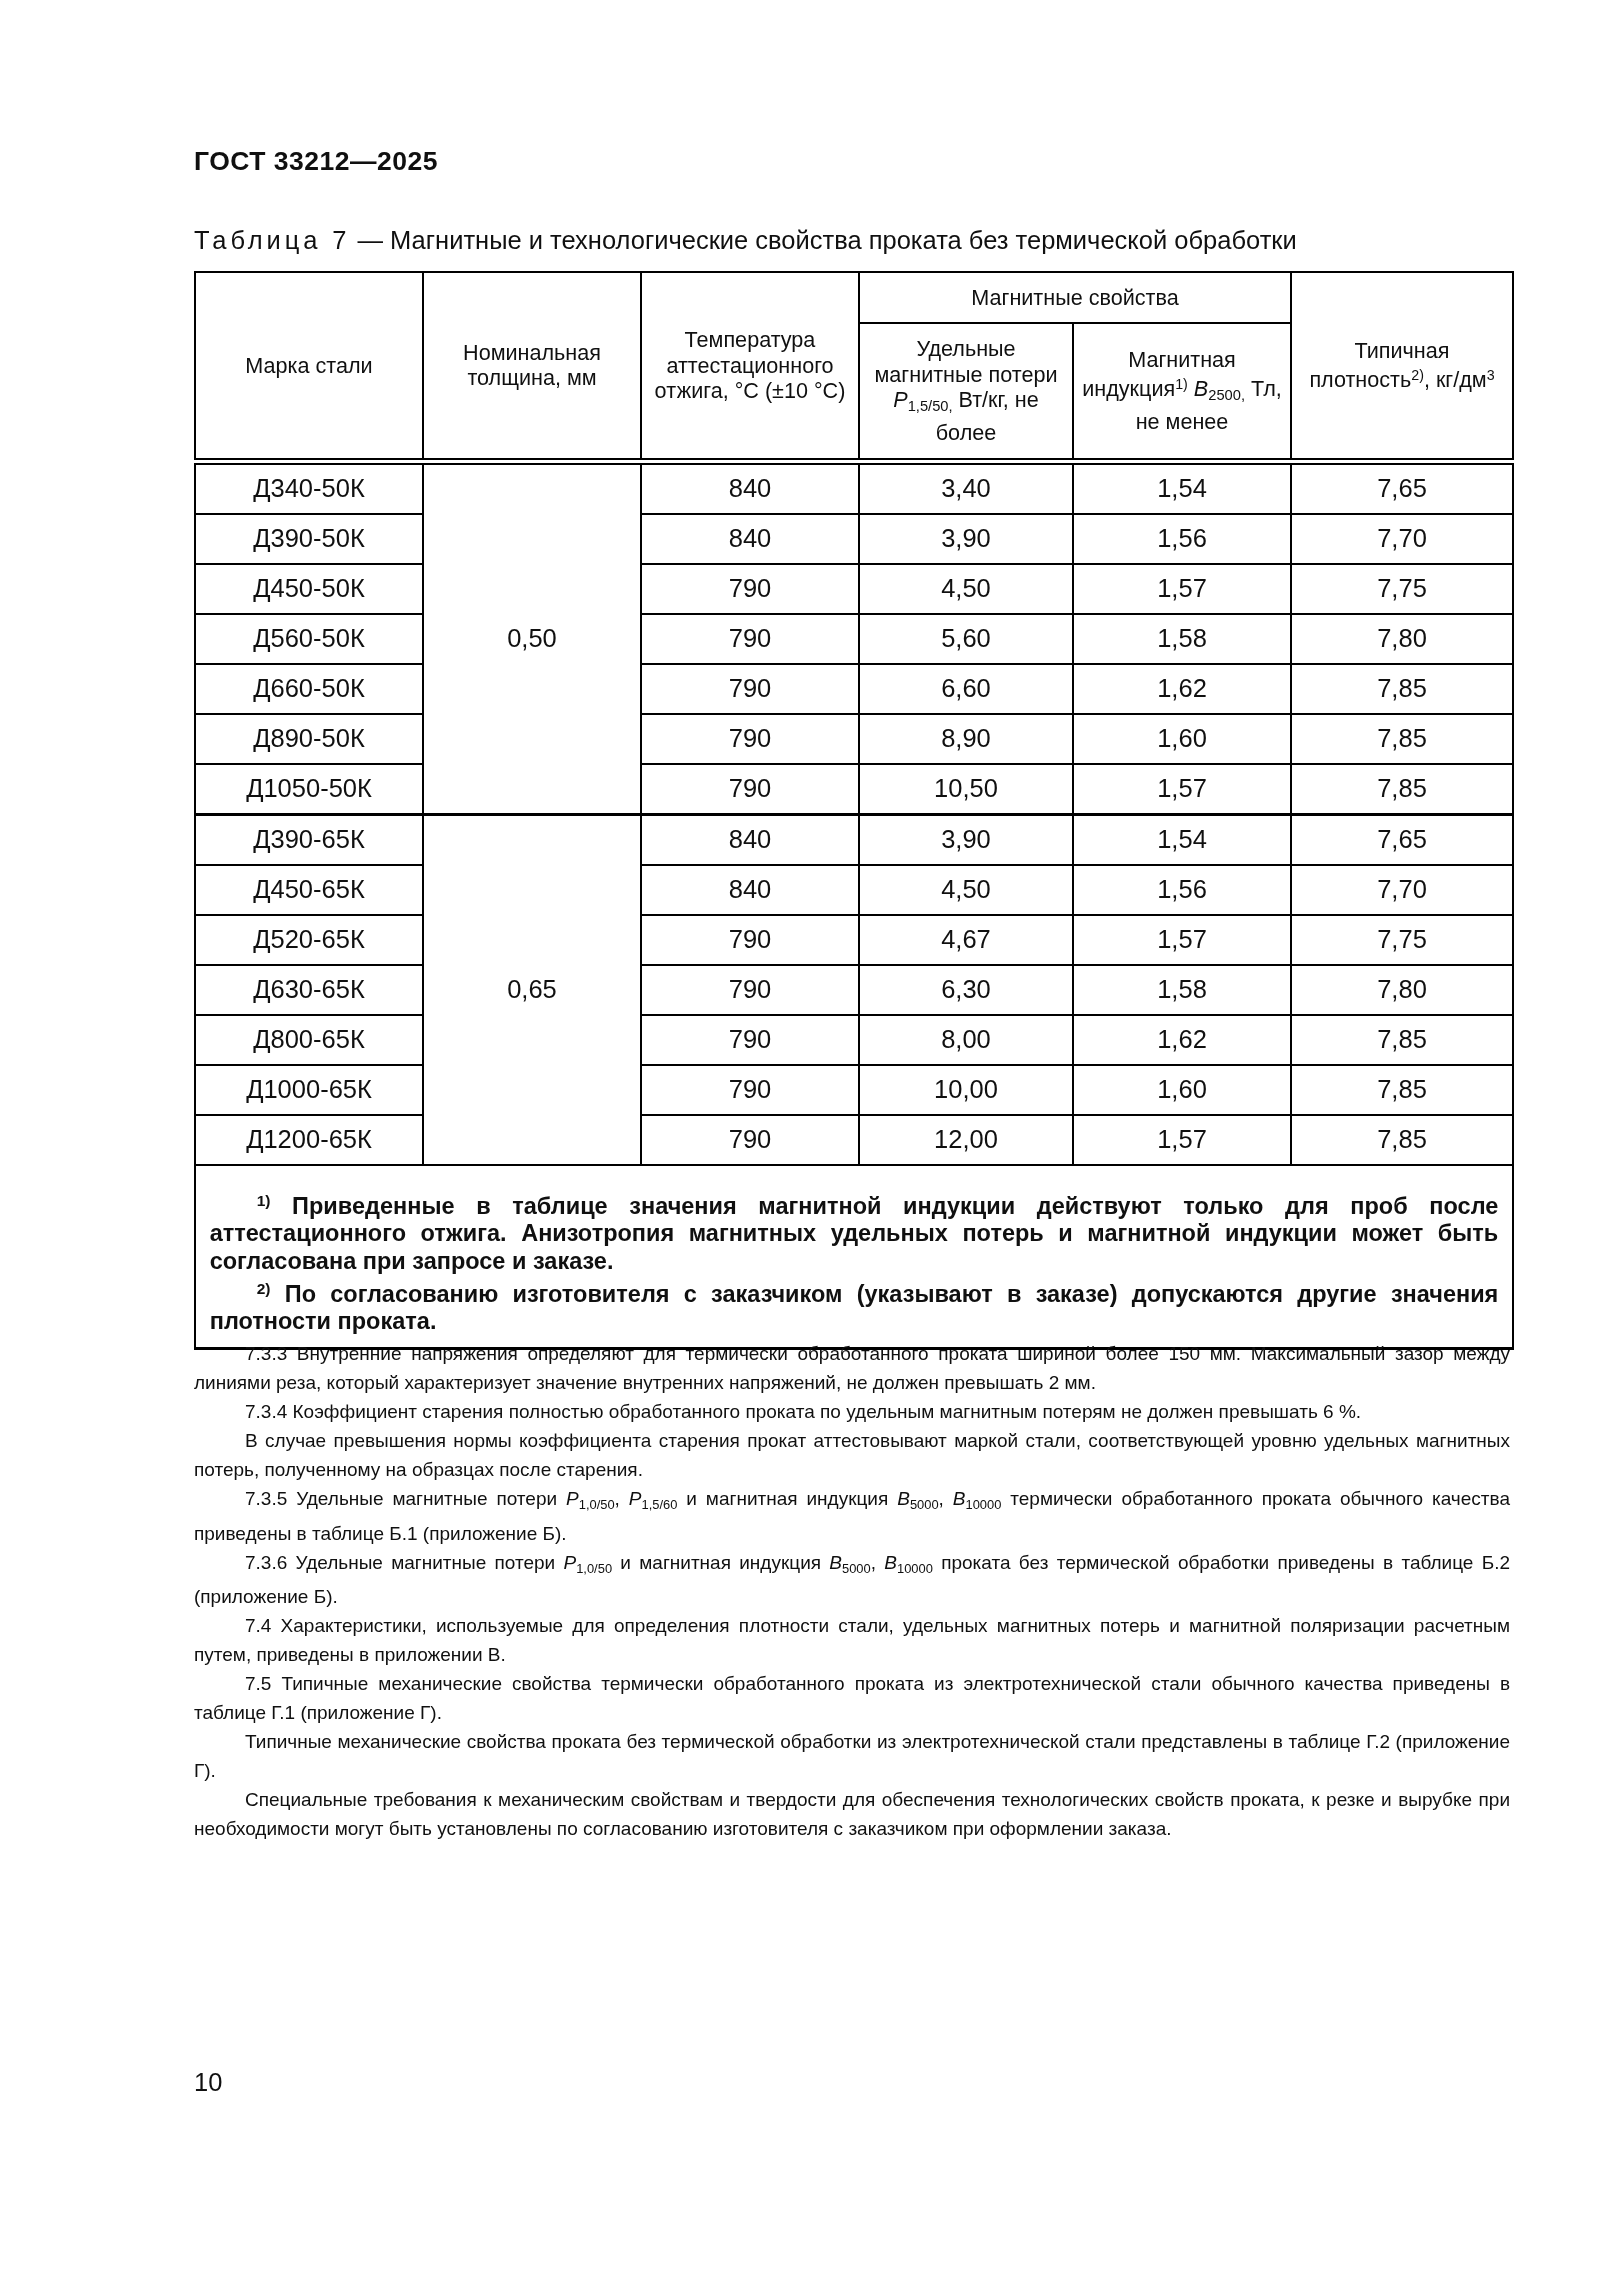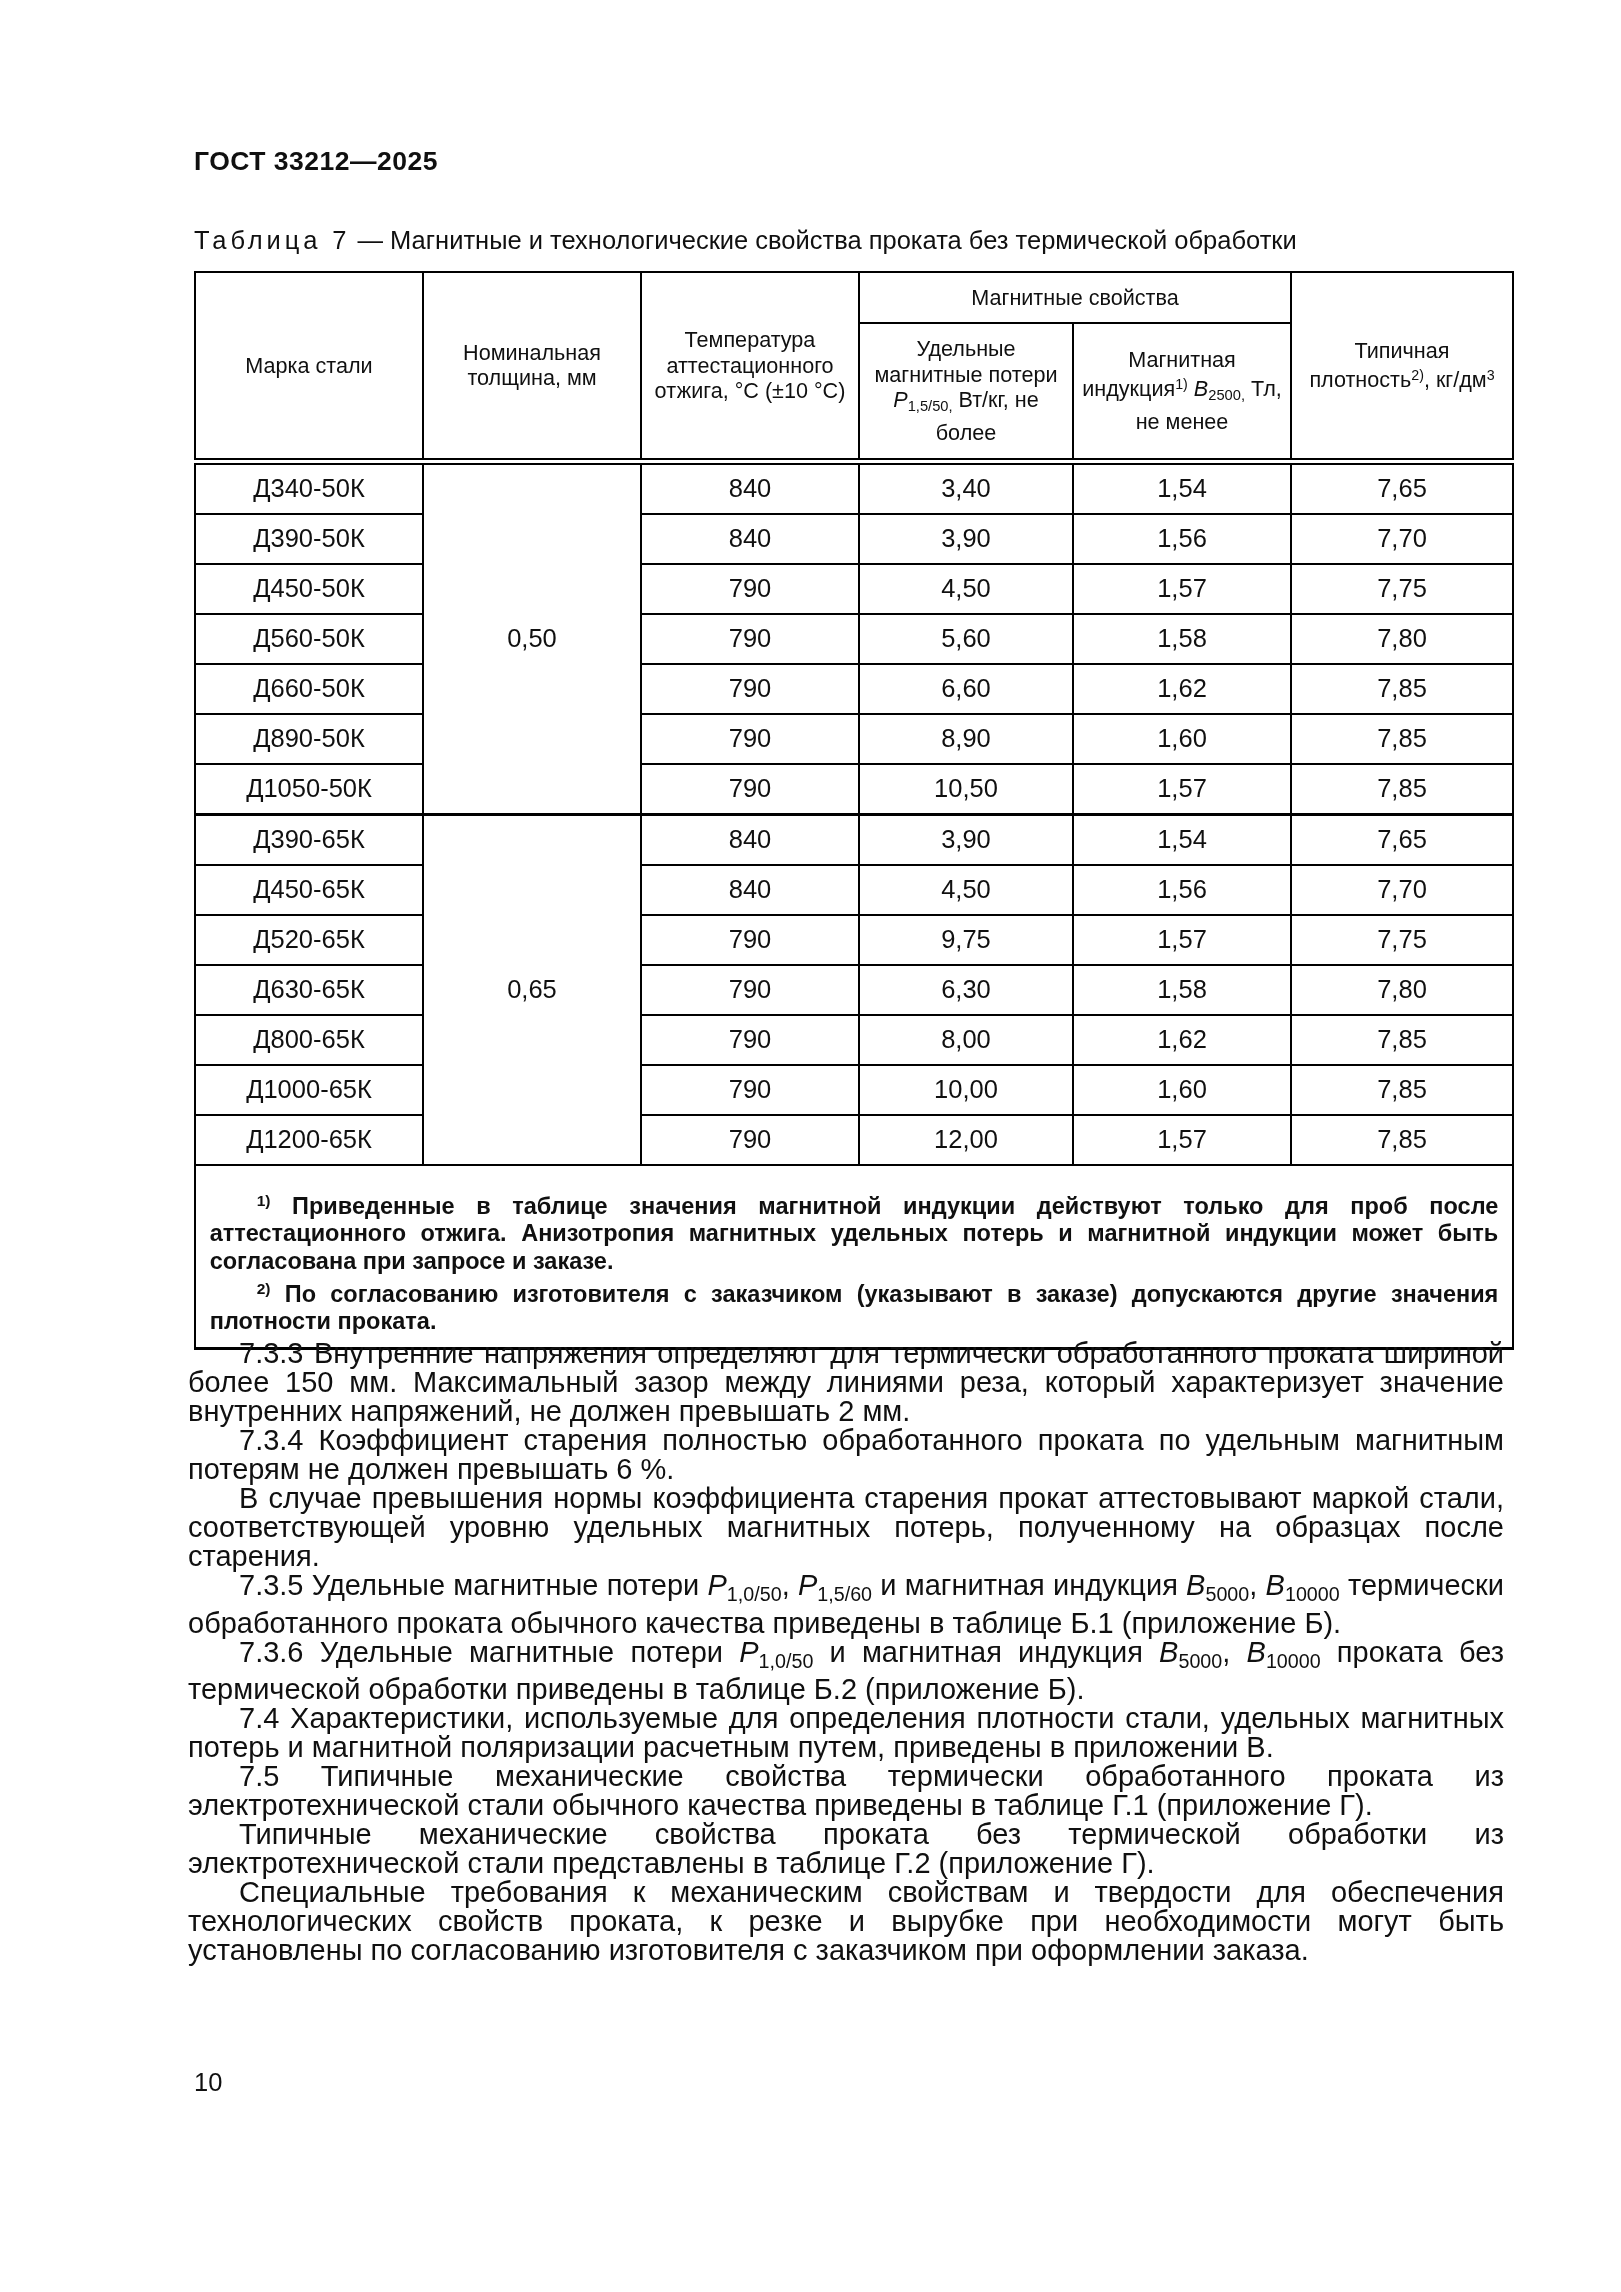--- a/index.html
+++ b/index.html
@@ -31,21 +31,21 @@
   }
   tbody tr.g2 td{border-top:3.9px solid #000;}
   tr.fnrow td{
     height:auto;text-align:justify;font-size:23.5px;line-height:27.4px;
     vertical-align:top;padding:21.6px 13.7px 11.8px 13.7px;border-top:2.9px solid #000;
   }
   .fn{text-indent:47px;font-weight:bold;}
   sub{font-size:68%;vertical-align:-0.28em;}
   sup{font-size:66%;vertical-align:0.5em;}
   i{font-style:italic;}
-  .paras{position:absolute;left:188px;top:1339px;width:1316px;font-size:29px;line-height:29px;text-align:justify;}
+  .paras{position:absolute;left:194px;top:1339px;width:1316px;font-size:19px;line-height:29px;text-align:justify;}
   .para{text-indent:51px;}
   .page-number{position:absolute;left:194px;top:2068px;font-size:25.5px;}
 </style>
 </head>
 <body>
 
 <div class="doc-code">ГОСТ 33212—2025</div>
 
 <div class="table-caption">
   <span class="spaced">Таблица 7</span>
@@ -136,21 +136,21 @@
     <tr>
       <td>Д450-65К</td>
       <td>840</td>
       <td>4,50</td>
       <td>1,56</td>
       <td>7,70</td>
     </tr>
     <tr>
       <td>Д520-65К</td>
       <td>790</td>
-      <td>9,75</td>
+      <td>4,67</td>
       <td>1,57</td>
       <td>7,75</td>
     </tr>
     <tr>
       <td>Д630-65К</td>
       <td>790</td>
       <td>6,30</td>
       <td>1,58</td>
       <td>7,80</td>
     </tr>

